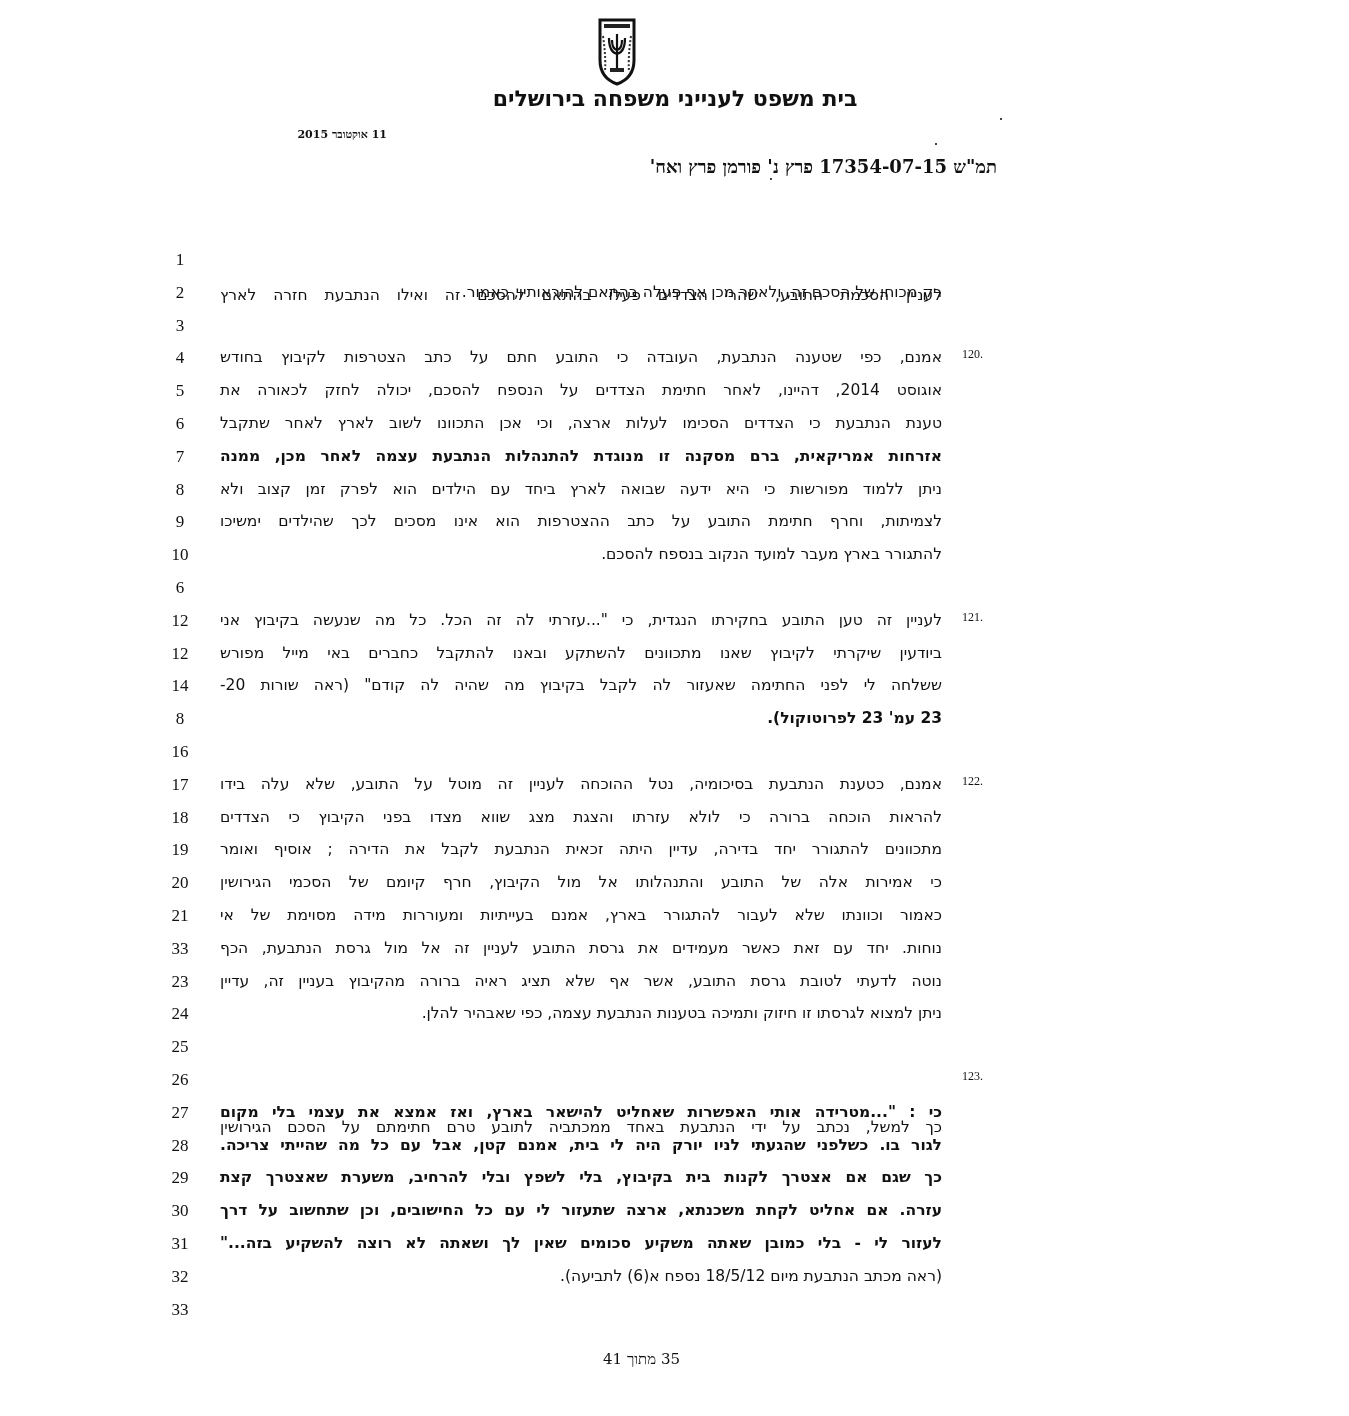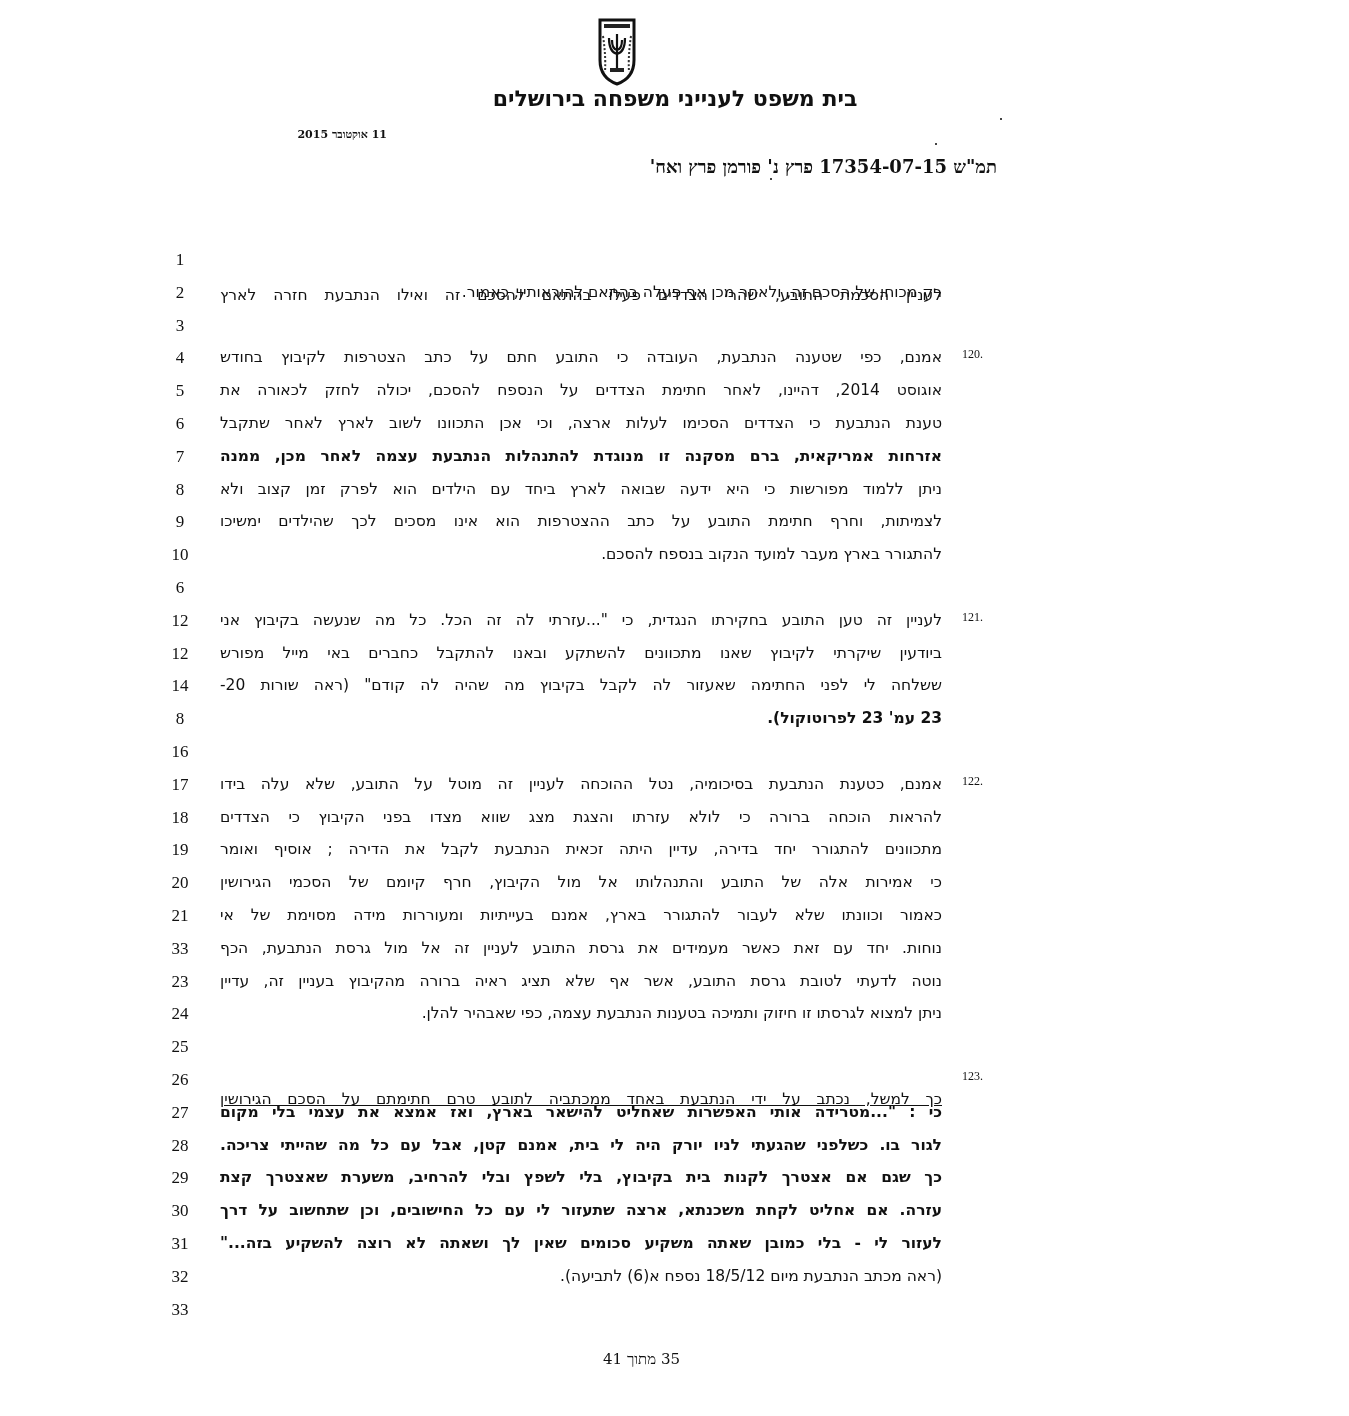--- a/index.html
+++ b/index.html
@@ -111,21 +111,21 @@
     <div class="paragraph-num" style="top: 773.8px;">122.</div>
     <div class="text-line" style="top: 774.8px;">אמנם, כטענת הנתבעת בסיכומיה, נטל ההוכחה לעניין זה מוטל על התובע, שלא עלה בידו</div>
     <div class="text-line" style="top: 807.6px;">להראות הוכחה ברורה כי לולא עזרתו והצגת מצג שווא מצדו בפני הקיבוץ כי הצדדים</div>
     <div class="text-line" style="top: 840.4px;">מתכוונים להתגורר יחד בדירה, עדיין היתה זכאית הנתבעת לקבל את הדירה ; אוסיף ואומר</div>
     <div class="text-line" style="top: 873.2px;">כי אמירות אלה של התובע והתנהלותו אל מול הקיבוץ, חרף קיומם של הסכמי הגירושין</div>
     <div class="text-line" style="top: 906px;">כאמור וכוונתו שלא לעבור להתגורר בארץ, אמנם בעייתיות ומעוררות מידה מסוימת של אי</div>
     <div class="text-line" style="top: 938.8px;">נוחות. יחד עם זאת כאשר מעמידים את גרסת התובע לעניין זה אל מול גרסת הנתבעת, הכף</div>
     <div class="text-line" style="top: 971.6px;">נוטה לדעתי לטובת גרסת התובע, אשר אף שלא תציג ראיה ברורה מהקיבוץ בעניין זה, עדיין</div>
     <div class="text-line last" style="top: 1004.4px;">ניתן למצוא לגרסתו זו חיזוק ותמיכה בטענות הנתבעת עצמה, כפי שאבהיר להלן.</div>
     <div class="paragraph-num" style="top: 1069px;">123.</div>
-    <div class="text-line" style="top: 1090px; text-decoration: underline;">כך למשל, נכתב על ידי הנתבעת באחד ממכתביה לתובע טרם חתימתם על הסכם הגירושין</div>
+    <div class="text-line" style="top: 1118px;">כך למשל, נכתב על ידי הנתבעת באחד ממכתביה לתובע טרם חתימתם על הסכם הגירושין</div>
     <div class="text-line b" style="top: 1102.8px;">כי : "...מטרידה אותי האפשרות שאחליט להישאר בארץ, ואז אמצא את עצמי בלי מקום</div>
     <div class="text-line b" style="top: 1135.6px;">לגור בו. כשלפני שהגעתי לניו יורק היה לי בית, אמנם קטן, אבל עם כל מה שהייתי צריכה.</div>
     <div class="text-line b" style="top: 1168.4px;">כך שגם אם אצטרך לקנות בית בקיבוץ, בלי לשפץ ובלי להרחיב, משערת שאצטרך קצת</div>
     <div class="text-line b" style="top: 1201.2px;">עזרה. אם אחליט לקחת משכנתא, ארצה שתעזור לי עם כל החישובים, וכן שתחשוב על דרך</div>
     <div class="text-line b" style="top: 1234px;">לעזור לי - בלי כמובן שאתה משקיע סכומים שאין לך ושאתה לא רוצה להשקיע בזה..."</div>
     <div class="text-line last" style="top: 1266.8px;">(ראה מכתב הנתבעת מיום 18/5/12 נספח א(6) לתביעה).</div>
   </div>
 
 <div class="footer">35 מתוך 41</div>
 

